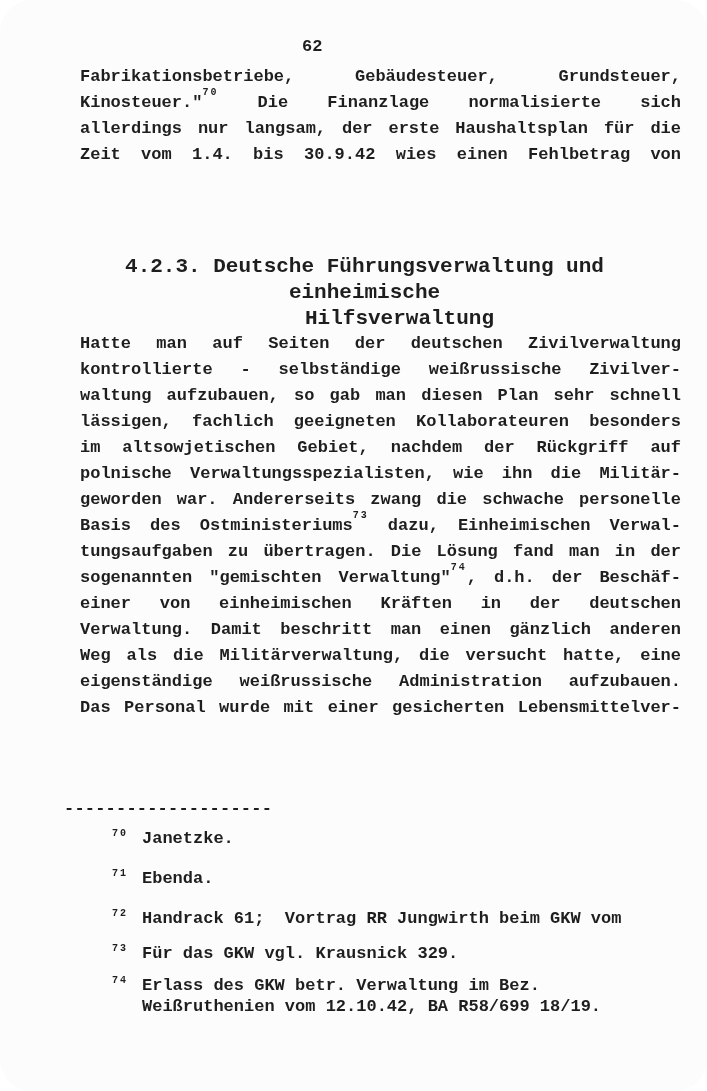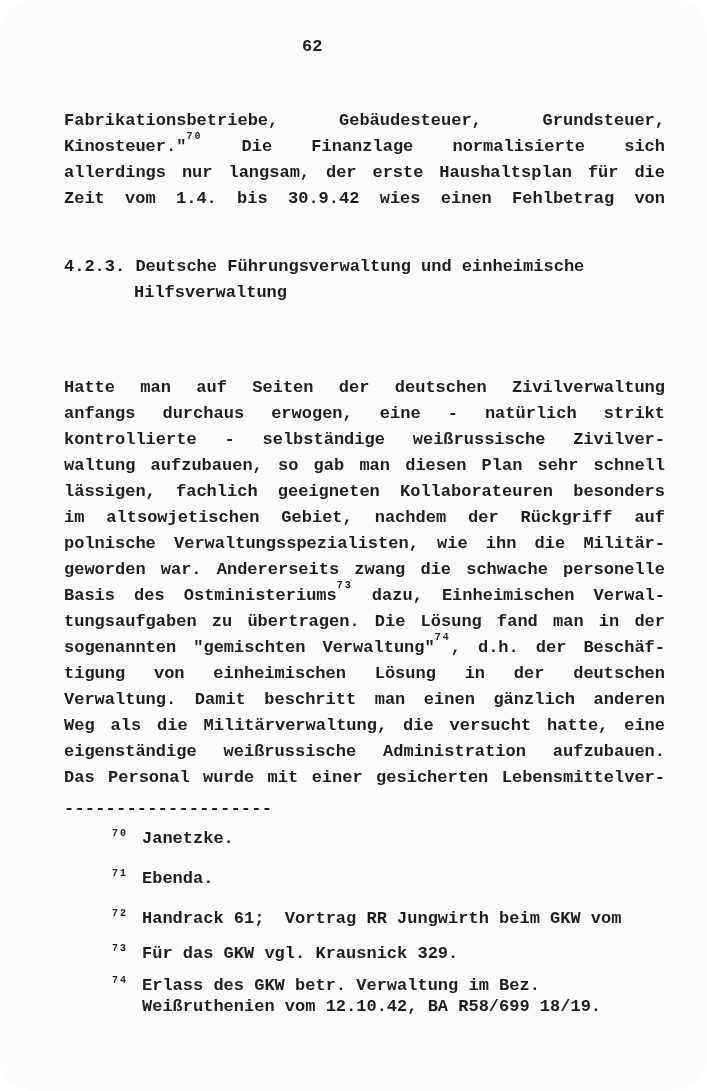--- a/index.html
+++ b/index.html
@@ -16,44 +16,44 @@
   }
   .page-number {
     position: absolute;
     left: 302px;
     top: 34px;
     font-size: 17px;
     line-height: 26px;
   }
   .para {
     position: absolute;
-    left: 64px;
+    left: 80px;
     width: 601px;
     font-size: 17px;
     line-height: 26px;
-    margin-top: 44px;
   }
   .p1 { top: 64px; }
   .p2 { top: 331px; }
   .tline { text-align: justify; text-align-last: justify; white-space: normal; }
   .tline.left { text-align: left; text-align-last: left; }
   sup {
     font-size: 10px;
     line-height: 0;
     position: relative;
     top: -5px;
     letter-spacing: 2px;
   }
   .heading {
     position: absolute;
     left: 64px;
     top: 254px;
     width: 601px;
-    font-size: 17px;
+    font-size: 21px;
     line-height: 26px;
+    text-align: center;
   }
   .hline2 { padding-left: 70px; }
   .fnsep {
     position: absolute;
     left: 64px;
     top: 796px;
     font-size: 17px;
     line-height: 26px;
     letter-spacing: 0.2px;
   }
@@ -85,31 +85,30 @@
       <div class="tline">Zeit vom 1.4. bis 30.9.42 wies einen Fehlbetrag von</div>
     </div>
 
   <div class="heading">
     <div class="hline">4.2.3. Deutsche Führungsverwaltung und einheimische</div>
     <div class="hline hline2">Hilfsverwaltung</div>
   </div>
 
   <div class="para p2">
       <div class="tline">Hatte man auf Seiten der deutschen Zivilverwaltung</div>
-      <div class="tline">anfangs durchaus erwogen, eine - natürlich strikt</div>
       <div class="tline">kontrollierte - selbständige weißrussische Zivilver-</div>
       <div class="tline">waltung aufzubauen, so gab man diesen Plan sehr schnell</div>
       <div class="tline">lässigen, fachlich geeigneten Kollaborateuren besonders</div>
       <div class="tline">im altsowjetischen Gebiet, nachdem der Rückgriff auf</div>
       <div class="tline">polnische Verwaltungsspezialisten, wie ihn die Militär-</div>
       <div class="tline">geworden war. Andererseits zwang die schwache personelle</div>
       <div class="tline">Basis des Ostministeriums<sup>73</sup> dazu, Einheimischen Verwal-</div>
       <div class="tline">tungsaufgaben zu übertragen. Die Lösung fand man in der</div>
       <div class="tline">sogenannten "gemischten Verwaltung"<sup>74</sup>, d.h. der Beschäf-</div>
-      <div class="tline">tigung von einheimischen Lösung in der deutschen</div>
+      <div class="tline">einer von einheimischen Kräften in der deutschen</div>
       <div class="tline">Verwaltung. Damit beschritt man einen gänzlich anderen</div>
       <div class="tline">Weg als die Militärverwaltung, die versucht hatte, eine</div>
       <div class="tline">eigenständige weißrussische Administration aufzubauen.</div>
       <div class="tline">Das Personal wurde mit einer gesicherten Lebensmittelver-</div>
     </div>
 
   <div class="fnsep">--------------------</div>
 
   <div class="footnotes" id="footnotes">
       <div class="fn">

